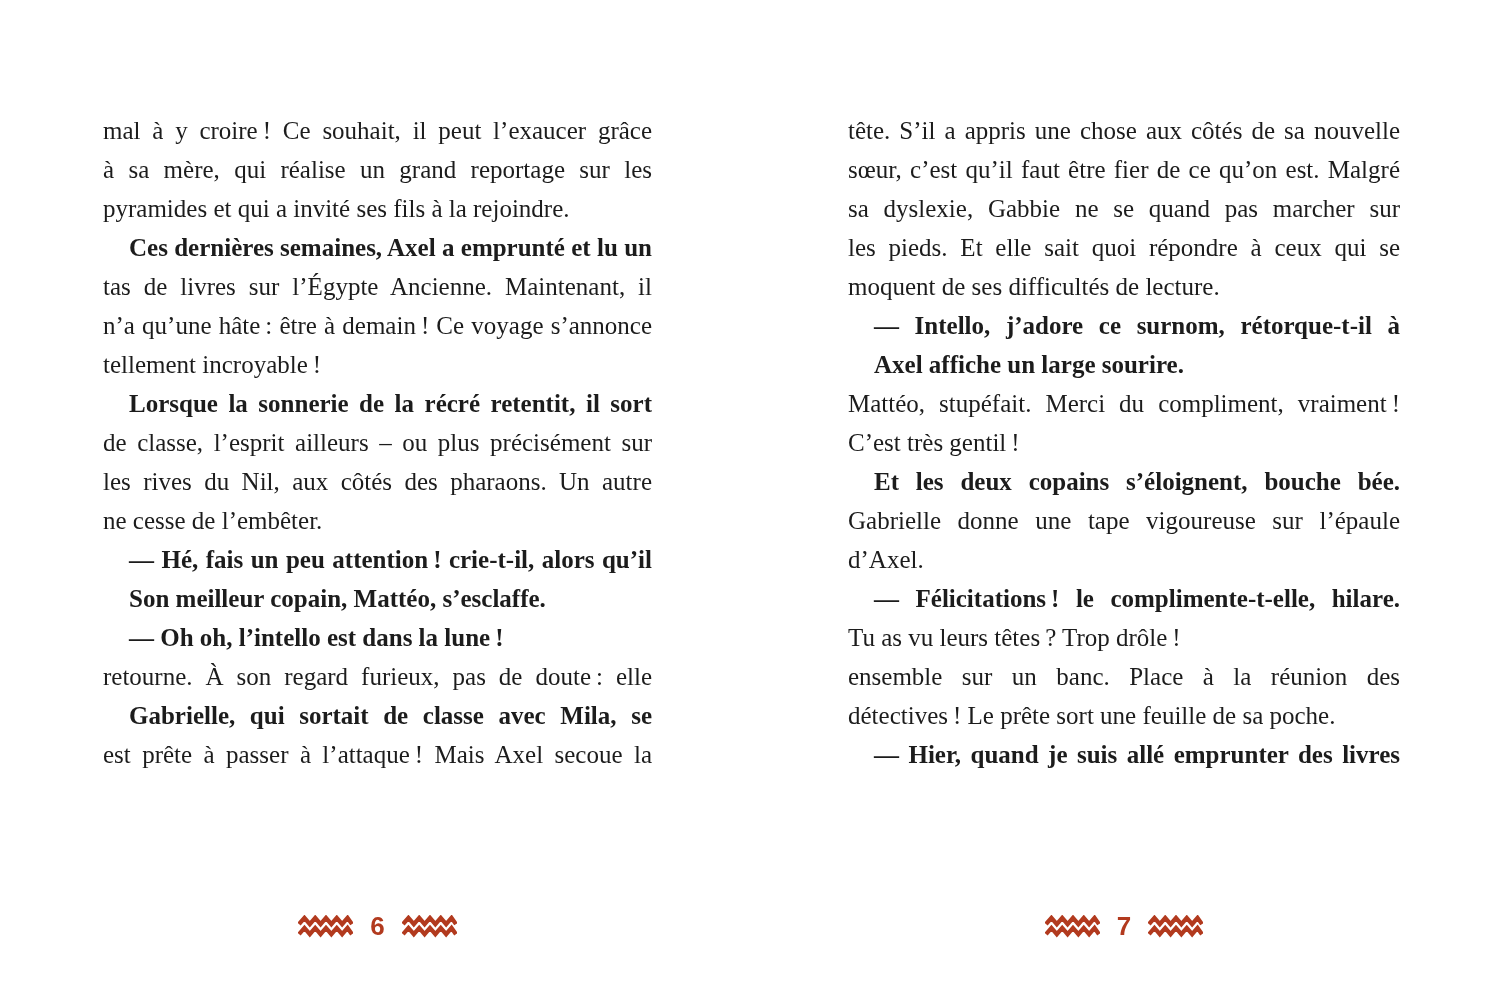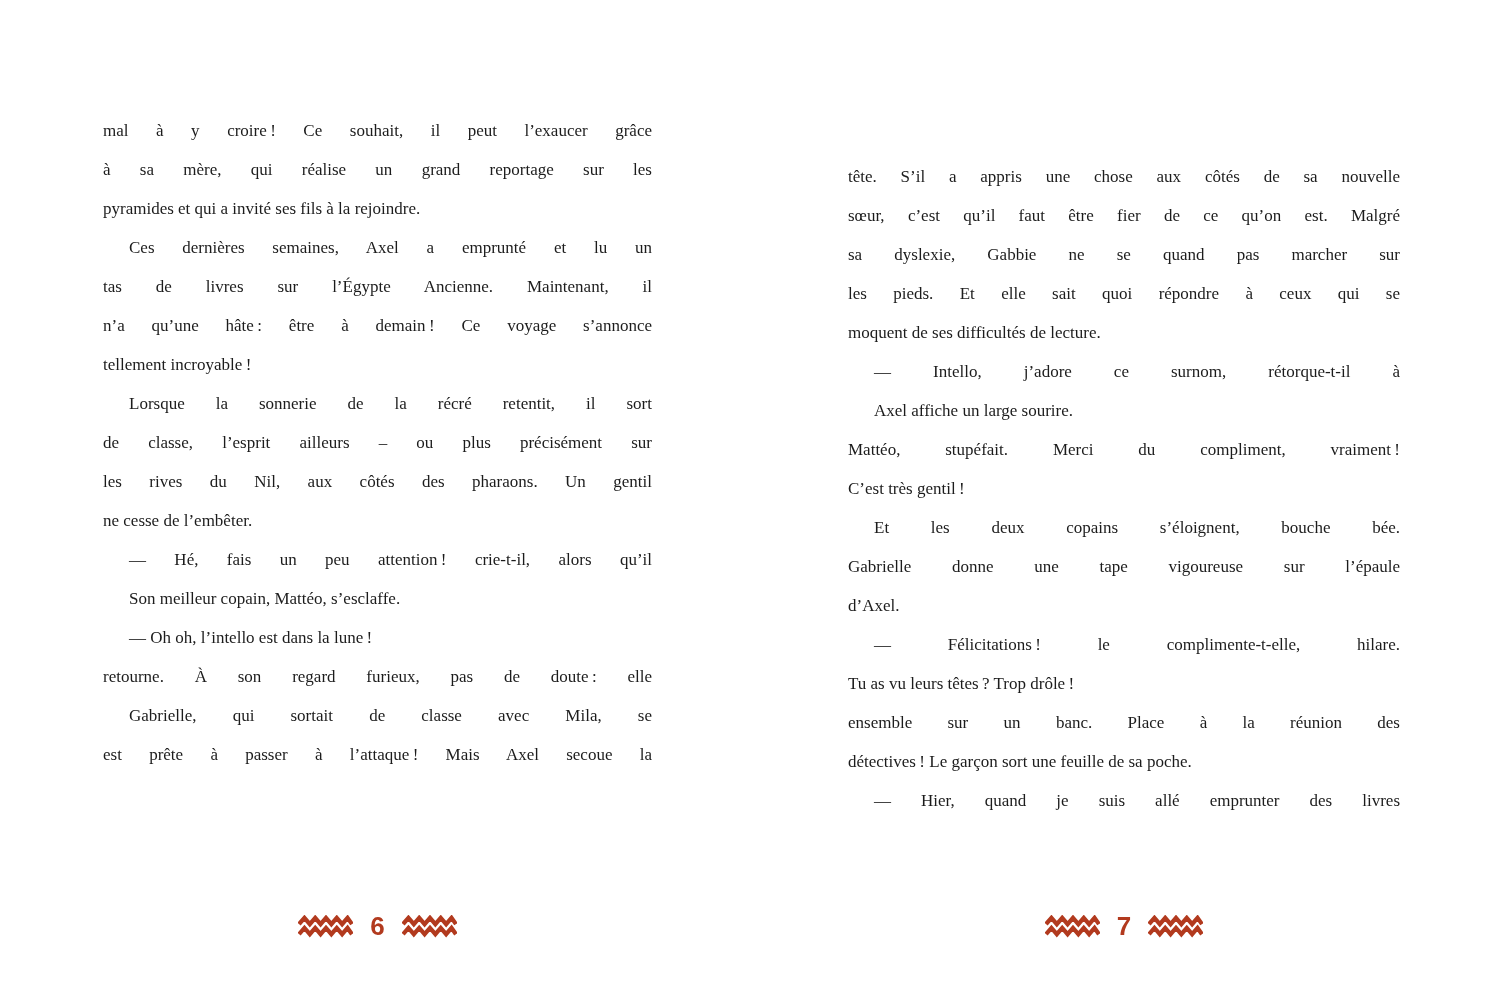--- a/index.html
+++ b/index.html
@@ -10,33 +10,33 @@
     height: 994px;
     background: var(--page-bg, #ffffff);
     overflow: hidden;
     font-family: "Liberation Serif", serif;
   }
   .text-block {
     position: absolute;
     top: 111px;
   }
   #pageL-text { left: 103px; width: 549px; }
-  #pageR-text { left: 848px; width: 552px; margin-top: 46px; }
+  #pageR-text { left: 848px; width: 552px; }
   .line {
-    font-size: 17px;
+    font-size: 25px;
     line-height: 39px;
     color: var(--ink, #1c1c1c);
     white-space: normal;
   }
   .line.j {
     text-align: justify;
     text-align-last: justify;
     text-justify: inter-word;
   }
-  .line.i { text-indent: 26px; }
+  .line.i { text-indent: 26px; font-weight: bold; }
   .pagefoot {
     position: absolute;
     top: 906px;
     height: 42px;
     display: flex;
     justify-content: center;
     align-items: center;
     gap: 17px;
   }
   #pageL-foot { left: 103px; width: 549px; }
@@ -66,21 +66,21 @@
     <div class="text-block" id="pageL-text">
         <div class="line j">mal à y croire ! Ce souhait, il peut l’exaucer grâce</div>
         <div class="line j">à sa mère, qui réalise un grand reportage sur les</div>
         <div class="line">pyramides et qui a invité ses fils à la rejoindre.</div>
         <div class="line j i">Ces dernières semaines, Axel a emprunté et lu un</div>
         <div class="line j">tas de livres sur l’Égypte Ancienne. Maintenant, il</div>
         <div class="line j">n’a qu’une hâte : être à demain ! Ce voyage s’annonce</div>
         <div class="line">tellement incroyable !</div>
         <div class="line j i">Lorsque la sonnerie de la récré retentit, il sort</div>
         <div class="line j">de classe, l’esprit ailleurs – ou plus précisément sur</div>
-        <div class="line j">les rives du Nil, aux côtés des pharaons. Un gentil</div>
+        <div class="line j">les rives du Nil, aux côtés des pharaons. Un autre</div>
         <div class="line">ne cesse de l’embêter.</div>
         <div class="line j i">— Hé, fais un peu attention ! crie-t-il, alors qu’il</div>
         <div class="line i">Son meilleur copain, Mattéo, s’esclaffe.</div>
         <div class="line i">— Oh oh, l’intello est dans la lune !</div>
         <div class="line j">retourne. À son regard furieux, pas de doute : elle</div>
         <div class="line j i">Gabrielle, qui sortait de classe avec Mila, se</div>
         <div class="line j">est prête à passer à l’attaque ! Mais Axel secoue la</div>
       </div>
     <footer class="pagefoot" id="pageL-foot">
       <svg class="orn" width="55" height="25" viewBox="0 0 57 26" aria-hidden="true">
@@ -105,21 +105,21 @@
         <div class="line j i">— Intello, j’adore ce surnom, rétorque-t-il à</div>
         <div class="line i">Axel affiche un large sourire.</div>
         <div class="line j">Mattéo, stupéfait. Merci du compliment, vraiment !</div>
         <div class="line">C’est très gentil !</div>
         <div class="line j i">Et les deux copains s’éloignent, bouche bée.</div>
         <div class="line j">Gabrielle donne une tape vigoureuse sur l’épaule</div>
         <div class="line">d’Axel.</div>
         <div class="line j i">— Félicitations ! le complimente-t-elle, hilare.</div>
         <div class="line">Tu as vu leurs têtes ? Trop drôle !</div>
         <div class="line j">ensemble sur un banc. Place à la réunion des</div>
-        <div class="line">détectives ! Le garçon sort une feuille de sa poche.</div>
+        <div class="line">détectives ! Le prête sort une feuille de sa poche.</div>
         <div class="line j i">— Hier, quand je suis allé emprunter des livres</div>
       </div>
     <footer class="pagefoot" id="pageR-foot">
       <svg class="orn" width="55" height="25" viewBox="0 0 57 26" aria-hidden="true">
         <polyline points="1,9.5 6.6,3 12.2,9.5 17.8,3 23.4,9.5 29,3 34.6,9.5 40.2,3 45.8,9.5 51.4,3 56,9.5"></polyline>
         <polyline points="1,9.5 6.6,3 12.2,9.5 17.8,3 23.4,9.5 29,3 34.6,9.5 40.2,3 45.8,9.5 51.4,3 56,9.5" transform="translate(0,10.5)"></polyline>
       </svg>
       <span class="pnum">7</span>
       <svg class="orn" width="55" height="25" viewBox="0 0 57 26" aria-hidden="true">
         <polyline points="1,9.5 6.6,3 12.2,9.5 17.8,3 23.4,9.5 29,3 34.6,9.5 40.2,3 45.8,9.5 51.4,3 56,9.5"></polyline>

